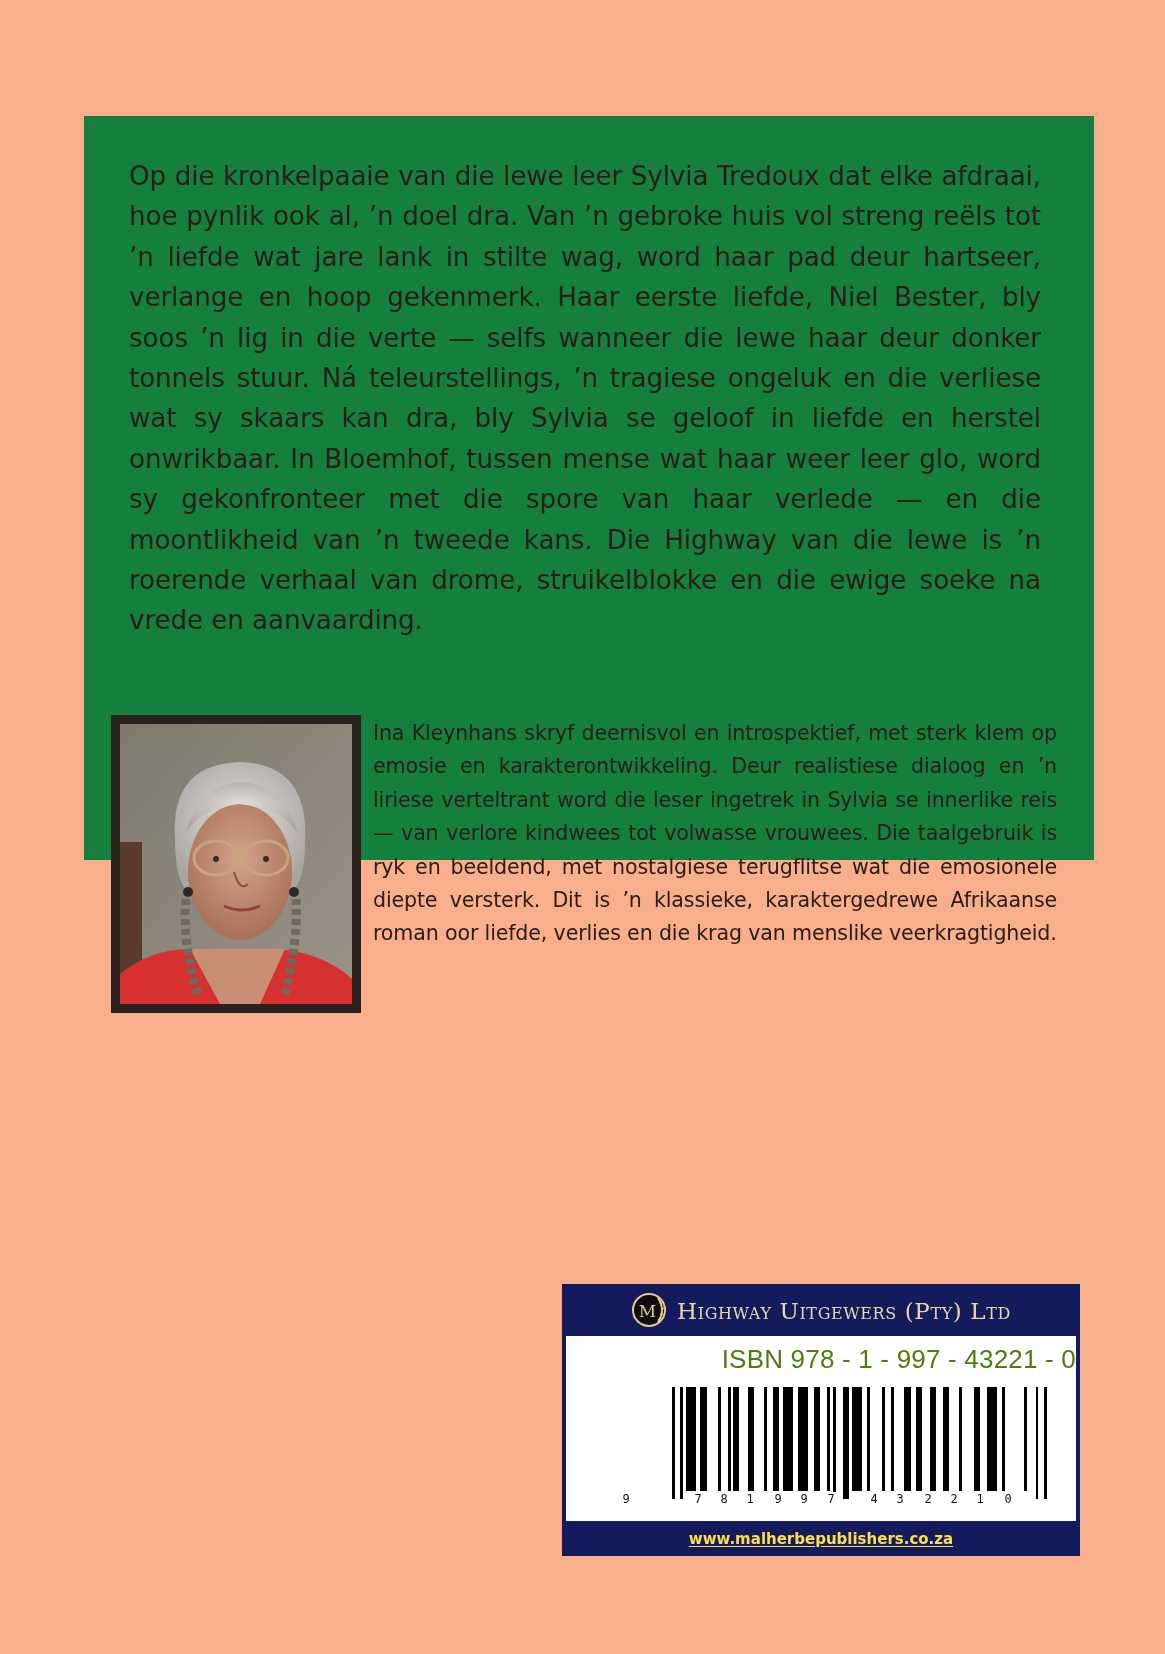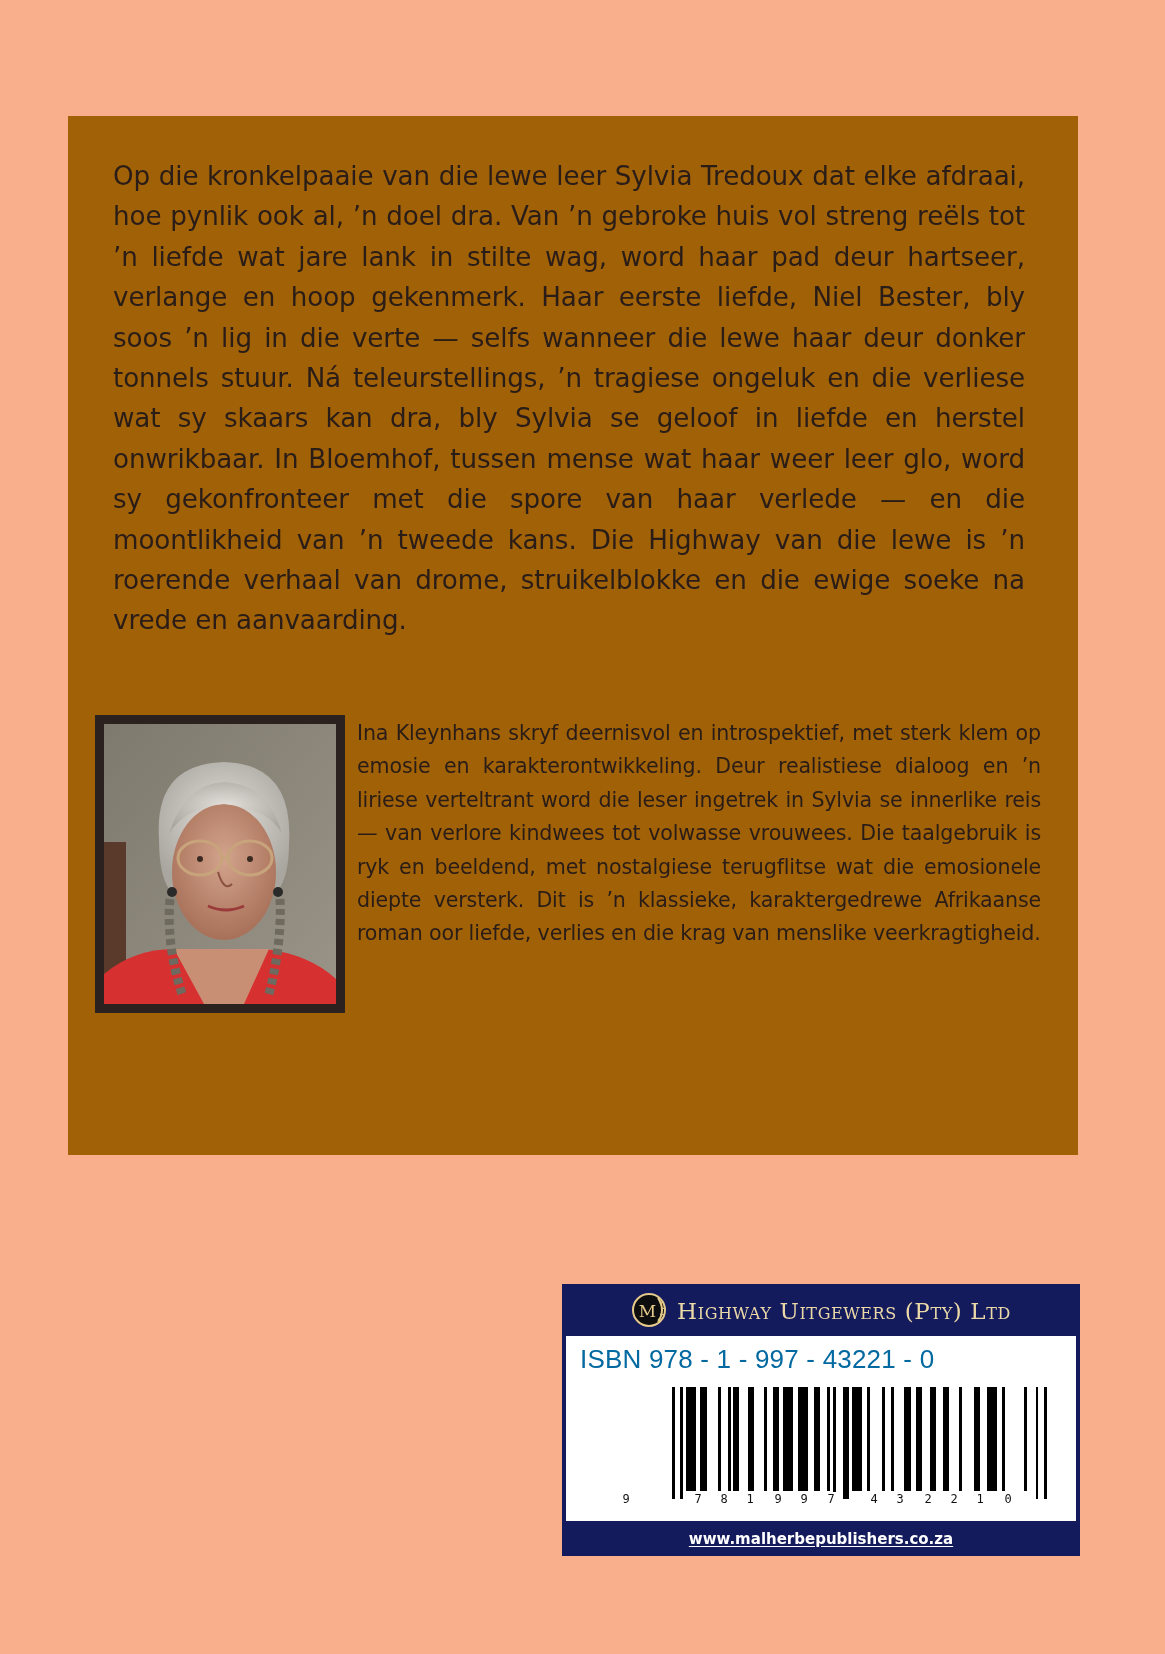--- a/index.html
+++ b/index.html
@@ -6,23 +6,23 @@
   body {
     width: 1165px; height: 1654px;
     background: #F9AE8C;
     position: relative;
     overflow: hidden;
     font-family: "Liberation Sans", "DejaVu Sans", sans-serif;
     color: #2a1c17;
   }
   .blurb-box {
     position: absolute;
-    left: 68px; top: 116px;
-    width: 1010px; height: 1039px;
-    background: #a16207;
+    left: 84px; top: 116px;
+    width: 1010px; height: 744px;
+    background: #15803d;
   }
   .synopsis {
     position: absolute;
     left: 45px; top: 40px;
     width: 912px;
     margin: 0;
     font-family: "DejaVu Sans", "Liberation Sans", sans-serif;
     font-size: 26.2px;
     line-height: 40.4px;
     text-align: justify;
@@ -79,24 +79,24 @@
   }
   .barcode-panel {
     position: absolute;
     left: 4px; top: 52px;
     width: 510px; height: 185px;
     background: #ffffff;
   }
   .isbn-text {
     position: absolute;
     left: 0; top: 8px; width: 100%;
-    text-align: left;
+    text-align: right;
     font-family: "Liberation Sans", "DejaVu Sans", sans-serif;
     font-size: 26px;
-    color: #0369a1;
+    color: #4d7c0f;
     letter-spacing: 0.2px;
     padding-left: 14px;
     box-sizing: border-box;
   }
   .barcode {
     position: absolute;
     left: 0; top: 0; width: 510px; height: 185px;
   }
   .bar {
     position: absolute;
@@ -114,21 +114,21 @@
     background: #fff;
     line-height: 14px;
   }
   .website {
     position: absolute;
     left: 0; bottom: 0; width: 100%; height: 35px;
     display: flex; align-items: center; justify-content: center;
     font-family: "DejaVu Sans", "Liberation Sans", sans-serif;
     font-weight: bold;
     font-size: 15px;
-    color: #ffffff;
+    color: #fde047;
     text-decoration: underline;
     text-underline-offset: 2px;
   }
 </style>
 </head>
 <body>
 
 <div class="blurb-box">
   <p class="synopsis">Op die kronkelpaaie van die lewe leer Sylvia Tredoux dat elke afdraai, hoe pynlik ook al, ’n doel dra. Van ’n gebroke huis vol streng reëls tot ’n liefde wat jare lank in stilte wag, word haar pad deur hartseer, verlange en hoop gekenmerk. Haar eerste liefde, Niel Bester, bly soos ’n lig in die verte — selfs wanneer die lewe haar deur donker tonnels stuur. Ná teleurstellings, ’n tragiese ongeluk en die verliese wat sy skaars kan dra, bly Sylvia se geloof in liefde en herstel onwrikbaar. In Bloemhof, tussen mense wat haar weer leer glo, word sy gekonfronteer met die spore van haar verlede — en die moontlikheid van ’n tweede kans. Die Highway van die lewe is ’n roerende verhaal van drome, struikelblokke en die ewige soeke na vrede en aanvaarding.</p>
 

